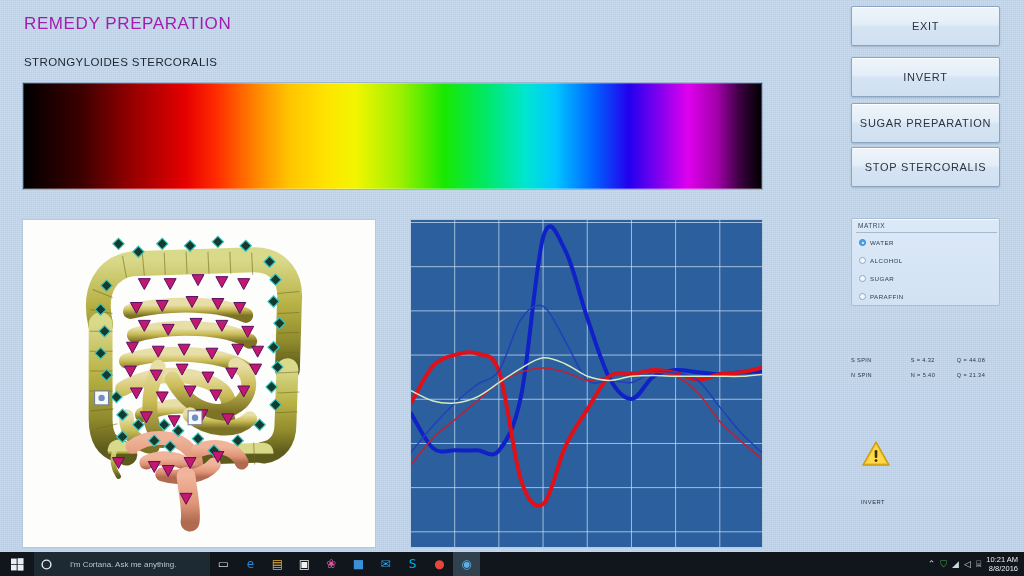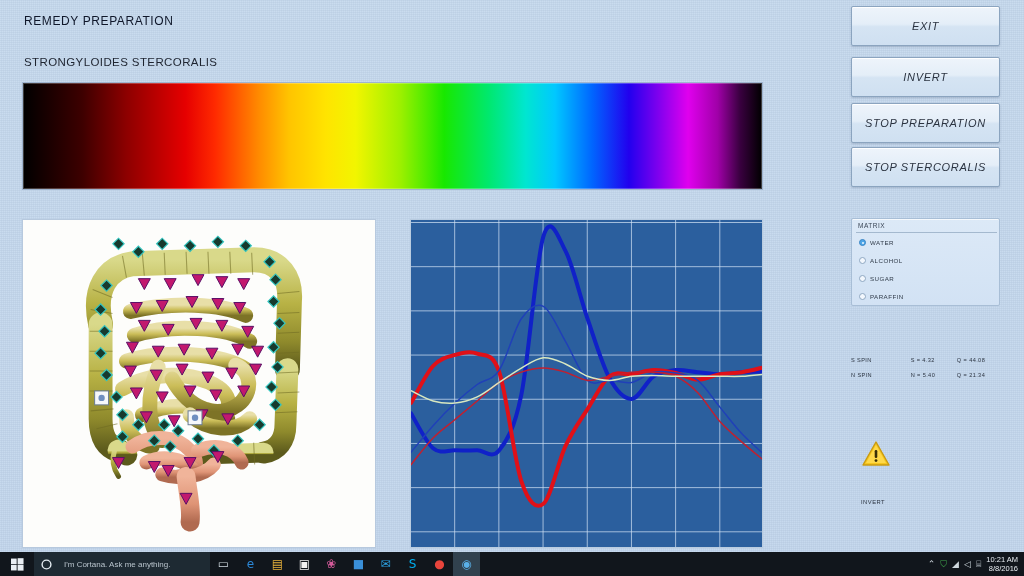--- a/index.html
+++ b/index.html
@@ -14,21 +14,21 @@
     position:absolute; left:0; top:0; width:1024px; height:552px;
     background:
       repeating-linear-gradient(0deg, rgba(255,255,255,.05) 0 1px, rgba(0,0,0,.02) 1px 2px),
       repeating-linear-gradient(90deg, rgba(255,255,255,.045) 0 1px, rgba(0,0,0,.018) 1px 2px),
       linear-gradient(#c4d8ed,#c1d5ec);
   }
 
   
   #page-title {
     position:absolute; left:24px; top:14px;
-    font-size:12px; color:#0f172a; letter-spacing:.6px;text-align:right;
+    font-size:17px; color:#a21caf; letter-spacing:.6px;text-align:right;
   }
   #species-label {
     position:absolute; left:24px; top:56px;
     font-size:11.5px; color:#1e2430; letter-spacing:.4px;
   }
 
   
   #spectrum-bar {
     position:absolute; left:22px; top:82px; width:741px; height:108px;
     border:1px solid #9fb4cf;
@@ -66,21 +66,20 @@
   
   .rail-button {
     position:absolute; left:851px; width:149px; height:40px;
     border:1px solid #8ba4bf;
     border-radius:2px;
     background:linear-gradient(to bottom,#eef4fb 0%,#e4eef8 45%,#d5e4f3 52%,#cfe0f1 100%);
     box-shadow:inset 0 1px 0 #ffffff, 0 1px 2px rgba(40,60,90,.22);
     font-size:11px; color:#2b3340; letter-spacing:.7px;
     display:flex; align-items:center; justify-content:center;
     cursor:pointer;
-    font-style:italic;
   }
   #btn-exit   { top:6px;  }
   #btn-invert { top:57px; }
   #btn-start  { top:103px;}
   #btn-stop   { top:147px;}
 
   
   #matrix-panel {
     position:absolute; left:851px; top:218px; width:149px; height:88px;
     background:linear-gradient(to bottom,#dce9f7,#d2e2f4);
@@ -131,21 +130,21 @@
   #taskbar {
     position:absolute; left:0; bottom:0; width:1024px; height:24px;
     background:#11161c; display:flex; align-items:center;
   }
   #start-button {
     width:34px; height:24px; display:flex; align-items:center; justify-content:center;
     cursor:pointer;
   }
   #cortana-box {
     width:176px; height:24px; background:#1e2a33;
-    display:flex; align-items:center; gap:12px; padding-left:7px; cursor:text;
+    display:flex; align-items:center; gap:18px; padding-left:7px; cursor:text;
   }
   #cortana-text { font-size:8px; color:#b9c4cd; }
   .task-icon {
     width:27px; height:24px; display:flex; align-items:center; justify-content:center;
     cursor:pointer; position:relative;
   }
   .task-icon.active { background:#31414e; }
   #tray {
     margin-left:auto; display:flex; align-items:center; gap:5px;
     padding-right:6px; height:24px;
@@ -316,21 +315,21 @@
       <path d="M0.00,193.29 C3.68,199.11 14.71,222.07 22.06,228.24 C29.42,234.41 36.77,229.96 44.13,230.30 C51.48,230.64 58.83,230.30 66.19,230.30 C73.54,230.30 80.90,239.55 88.25,230.30 C95.60,221.05 102.96,210.42 110.31,174.78 C117.67,139.14 125.02,40.44 132.38,16.45 C139.73,-7.54 147.08,17.14 154.44,30.84 C161.79,44.55 169.15,77.45 176.50,98.70 C183.85,119.95 191.21,144.97 198.56,158.33 C205.92,171.70 213.27,179.24 220.63,178.89 C227.98,178.55 235.33,161.07 242.69,156.28 C250.04,151.48 257.40,150.79 264.75,150.11 C272.10,149.42 279.46,151.48 286.81,152.16 C294.17,152.85 301.52,154.22 308.88,154.22 C316.23,154.22 323.58,152.64 330.94,152.16 C338.29,151.68 349.32,151.48 353.00,151.34" fill="none" stroke="#1021c8" stroke-width="4" stroke-linecap="round" stroke-linejoin="round"></path>
       <path d="M0.00,183.01 C3.68,176.84 14.71,154.01 22.06,145.99 C29.42,137.97 36.77,136.95 44.13,134.89 C51.48,132.83 58.83,130.78 66.19,133.66 C73.54,136.53 80.90,130.91 88.25,152.16 C95.60,173.41 102.96,239.21 110.31,261.14 C117.67,283.08 125.02,289.59 132.38,283.76 C139.73,277.94 147.08,241.95 154.44,226.19 C161.79,210.42 169.15,200.83 176.50,189.18 C183.85,177.52 191.21,162.10 198.56,156.28 C205.92,150.45 213.27,155.25 220.63,154.22 C227.98,153.19 235.33,150.31 242.69,150.11 C250.04,149.90 257.40,151.41 264.75,152.98 C272.10,154.56 279.46,159.36 286.81,159.56 C294.17,159.77 301.52,155.45 308.88,154.22 C316.23,152.99 323.58,153.33 330.94,152.16 C338.29,151.00 349.32,148.05 353.00,147.23" fill="none" stroke="#e01018" stroke-width="4" stroke-linecap="round" stroke-linejoin="round"></path>
       <path d="M0.00,232.36 C3.68,227.90 14.71,213.85 22.06,205.63 C29.42,197.40 36.77,189.86 44.13,183.01 C51.48,176.15 58.83,169.98 66.19,164.50 C73.54,159.02 80.90,161.07 88.25,150.11 C95.60,139.14 102.96,109.32 110.31,98.70 C117.67,88.08 125.02,82.59 132.38,86.36 C139.73,90.13 147.08,108.98 154.44,121.32 C161.79,133.66 169.15,153.88 176.50,160.39 C183.85,166.90 191.21,160.04 198.56,160.39 C205.92,160.73 213.27,163.81 220.63,162.44 C227.98,161.07 235.33,153.74 242.69,152.16 C250.04,150.59 257.40,151.61 264.75,152.98 C272.10,154.36 279.46,154.70 286.81,160.39 C294.17,166.08 301.52,178.21 308.88,187.12 C316.23,196.03 323.58,205.97 330.94,213.85 C338.29,221.73 349.32,230.99 353.00,234.41" fill="none" stroke="#2040b8" stroke-width="1.5" stroke-linecap="round" stroke-linejoin="round"></path>
       <path d="M0.00,244.69 C3.68,240.24 14.71,225.50 22.06,217.96 C29.42,210.42 36.77,205.63 44.13,199.46 C51.48,193.29 58.83,187.12 66.19,180.95 C73.54,174.78 80.90,167.24 88.25,162.44 C95.60,157.65 102.96,154.56 110.31,152.16 C117.67,149.76 125.02,148.05 132.38,148.05 C139.73,148.05 147.08,150.11 154.44,152.16 C161.79,154.22 169.15,159.70 176.50,160.39 C183.85,161.07 191.21,157.65 198.56,156.28 C205.92,154.90 213.27,152.85 220.63,152.16 C227.98,151.48 235.33,151.48 242.69,152.16 C250.04,152.85 257.40,152.85 264.75,156.28 C272.10,159.70 279.46,165.19 286.81,172.72 C294.17,180.26 301.52,193.29 308.88,201.51 C316.23,209.74 323.58,215.56 330.94,222.07 C338.29,228.59 349.32,237.50 353.00,240.58" fill="none" stroke="#c02030" stroke-width="1.5" stroke-linecap="round" stroke-linejoin="round"></path>
       <path d="M0.00,170.67 C3.68,172.38 14.71,178.89 22.06,180.95 C29.42,183.01 36.77,183.69 44.13,183.01 C51.48,182.32 58.83,180.26 66.19,176.84 C73.54,173.41 80.90,167.24 88.25,162.44 C95.60,157.65 102.96,152.16 110.31,148.05 C117.67,143.94 125.02,138.45 132.38,137.77 C139.73,137.08 147.08,140.85 154.44,143.94 C161.79,147.02 169.15,153.53 176.50,156.28 C183.85,159.02 191.21,160.39 198.56,160.39 C205.92,160.39 213.27,157.10 220.63,156.28 C227.98,155.45 235.33,155.45 242.69,155.45 C250.04,155.45 257.40,156.14 264.75,156.28 C272.10,156.41 279.46,156.28 286.81,156.28 C294.17,156.28 301.52,156.28 308.88,156.28 C316.23,156.28 323.58,156.62 330.94,156.28 C338.29,155.93 349.32,154.56 353.00,154.22" fill="none" stroke="#d8e8c0" stroke-width="1.5" stroke-linecap="round" stroke-linejoin="round"></path>
     </svg>
 </div>
 
 <div class="rail-button" id="btn-exit">EXIT</div>
 <div class="rail-button" id="btn-invert">INVERT</div>
-<div class="rail-button" id="btn-start">STOP PREPARATION</div>
+<div class="rail-button" id="btn-start">SUGAR PREPARATION</div>
 <div class="rail-button" id="btn-stop">STOP STERCORALIS</div>
 
 <div id="matrix-panel">
   <div id="matrix-legend">MATRIX</div>
   <div id="matrix-underline"></div>
   <div id="matrix-options">
       <div class="matrix-option" style="top: 20px;">
         <span class="radio-dot checked"></span>
         <span>WATER</span>
       </div>

